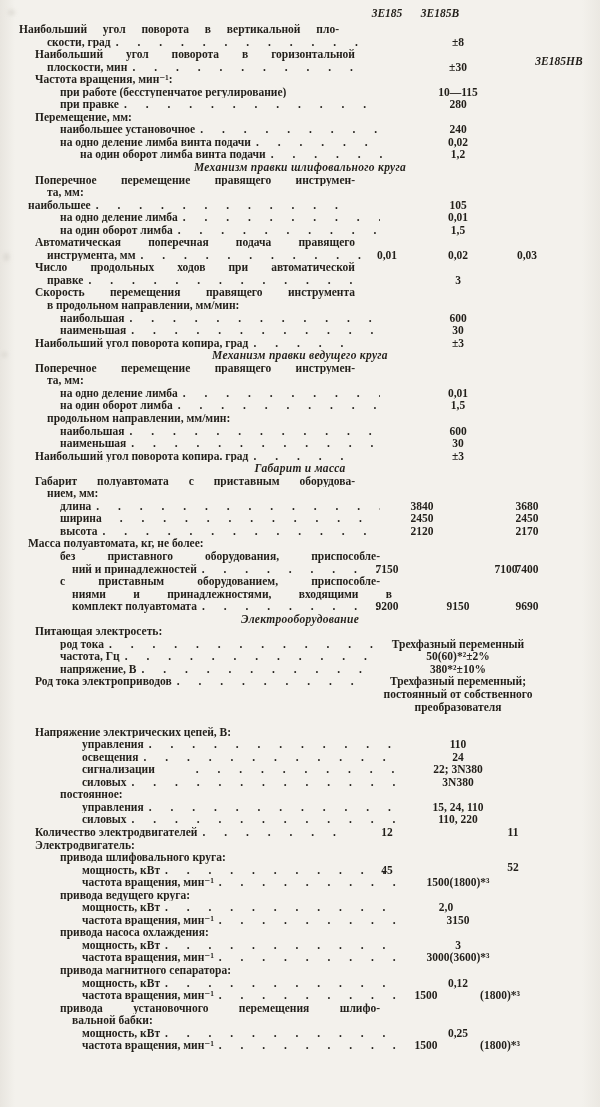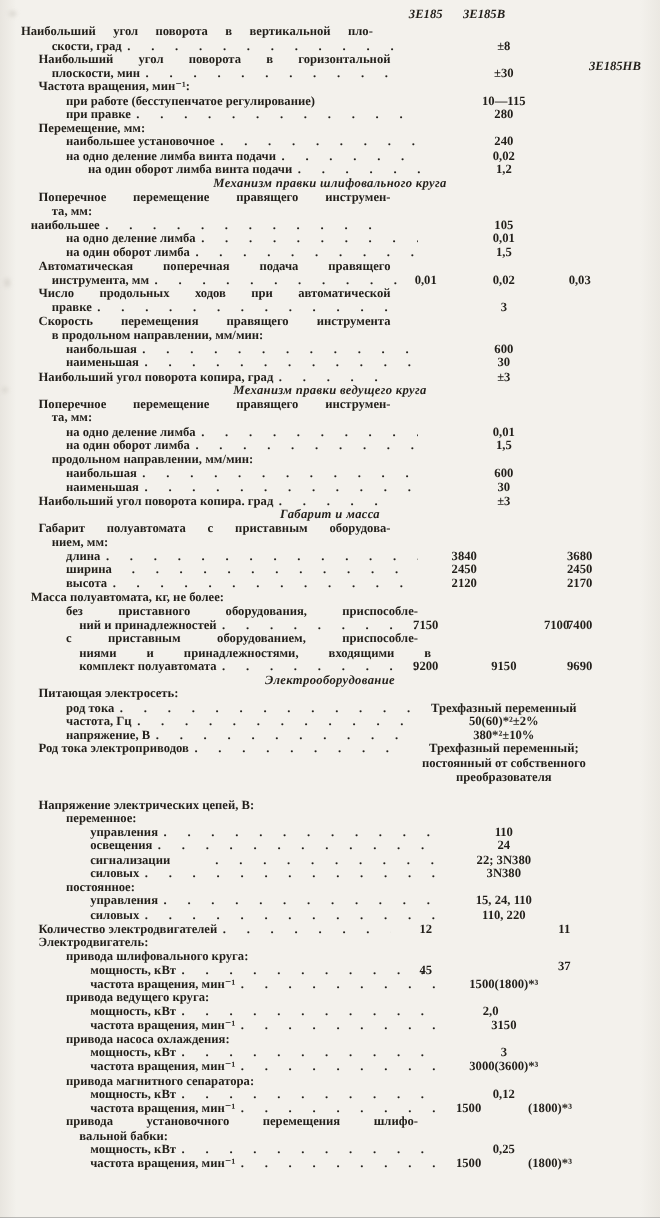--- a/index.html
+++ b/index.html
@@ -365,25 +365,20 @@
         <div class="lw" style="padding-left: 35px;"></div>
         <span class="val" style="left: 458px;">преобразователя</span>
       </div>
       <div class="line gap-row"></div>
       <div class="line data-row">
         <div class="lw" style="padding-left: 35px;">
           <span class="lab">Напряжение электрических цепей, В:</span>
         </div>
       </div>
       <div class="line data-row">
-        <div class="lw" style="padding-left: 60px;">
-          <span class="lab">переменное:</span>
-        </div>
-      </div>
-      <div class="line data-row">
         <div class="lw" style="padding-left: 82px;">
           <span class="lab">управления</span>
           <span class="dots">. . . . . . . . . . . . . . . . . . . . </span>
         </div>
         <span class="val" style="left: 458px;">110</span>
       </div>
       <div class="line data-row">
         <div class="lw" style="padding-left: 82px;">
           <span class="lab">освещения</span>
           <span class="dots">. . . . . . . . . . . . . . . . . . . . </span>
@@ -440,21 +435,21 @@
         <div class="lw" style="padding-left: 60px;">
           <span class="lab">привода шлифовального круга:</span>
         </div>
       </div>
       <div class="line data-row">
         <div class="lw" style="padding-left: 82px;">
           <span class="lab">мощность, кВт</span>
           <span class="dots">. . . . . . . . . . . . . . . . . . . . </span>
         </div>
         <span class="val" style="left: 387px;">45</span>
-        <span class="val" style="left: 513px; top: -3px;">37</span>
+        <span class="val" style="left: 513px; top: -3px;">52</span>
       </div>
       <div class="line data-row">
         <div class="lw" style="padding-left: 82px;">
           <span class="lab">частота вращения, мин⁻¹</span>
           <span class="dots">. . . . . . . . . . . . . . . . . . . . </span>
         </div>
         <span class="val" style="left: 458px;">1500(1800)*³</span>
       </div>
       <div class="line data-row">
         <div class="lw" style="padding-left: 60px;">

